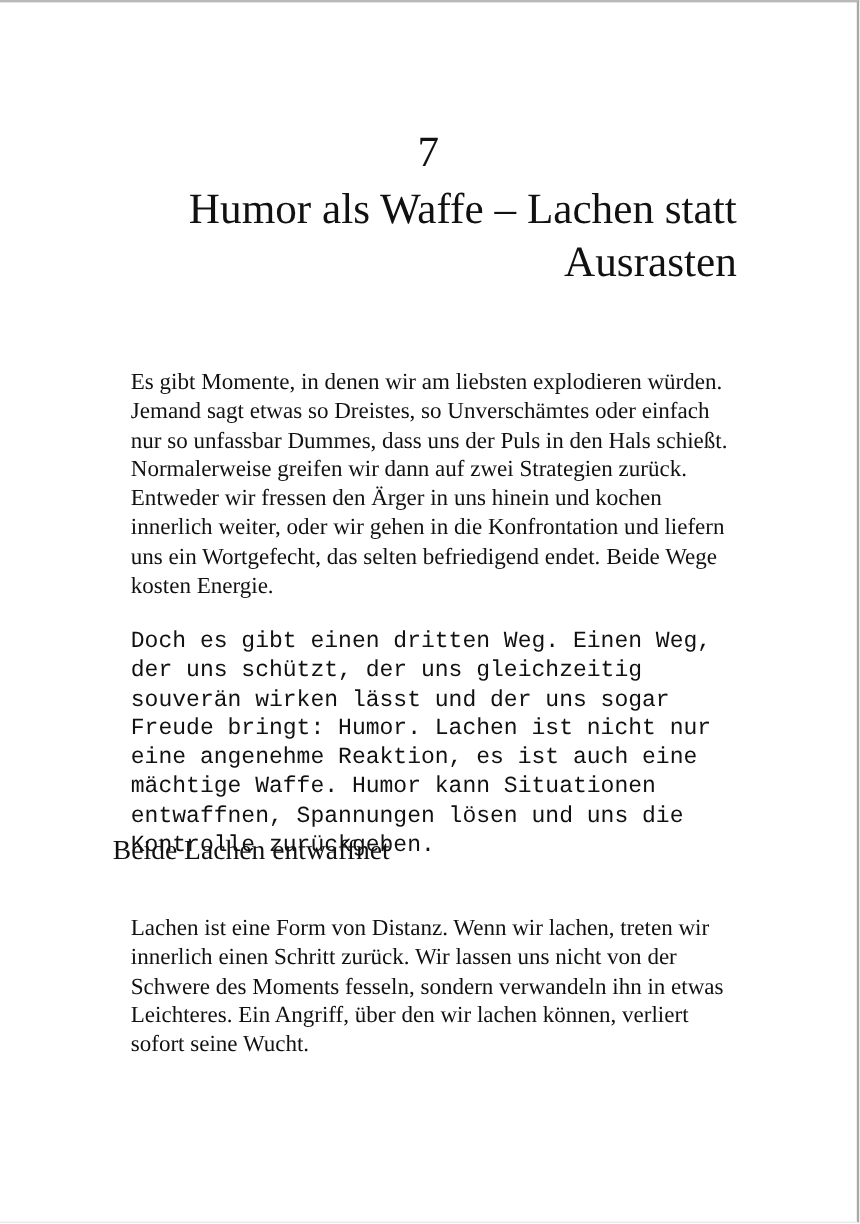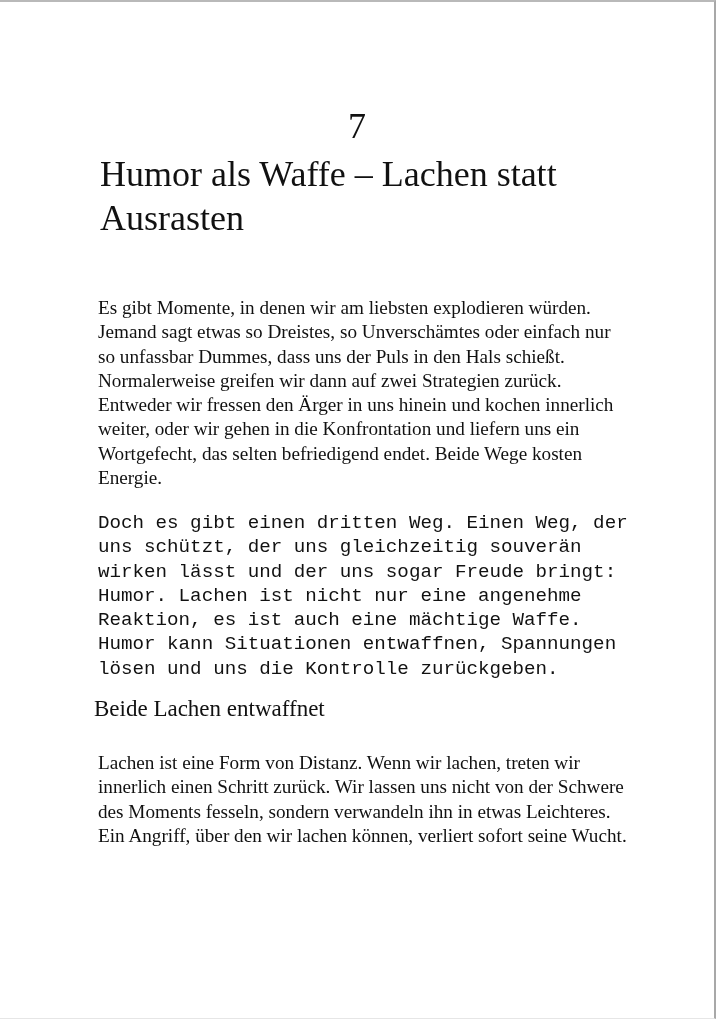--- a/index.html
+++ b/index.html
@@ -16,27 +16,27 @@
       border-bottom: 1px solid #e6e6e6;
       box-sizing: border-box;
       background: #ffffff;
     }
     .chapter-number {
       position: absolute; left: 0; width: 714px; top: 102px;
       text-align: center; font-size: 36px; line-height: 44px;
     }
     .chapter-title {
       position: absolute; left: 100px; width: 514px; top: 150px;
-      text-align: left; font-size: 36px; line-height: 44px;
+      text-align: right; font-size: 36px; line-height: 44px;
     }
     .body-block {
       position: absolute; left: 94px; width: 540px;
       font-size: 19.2px; line-height: 24.3px;
     }
-    .body-block p { margin: 4px; }
+    .body-block p { margin: 15px; }
     .subheading {
       position: absolute; left: 94px; width: 540px; top: 692px;
       font-size: 23px; line-height: 30px;
     }
   </style>
 </head>
 <body>
 
 <div class="page">
   <div class="chapter-number">7</div>

